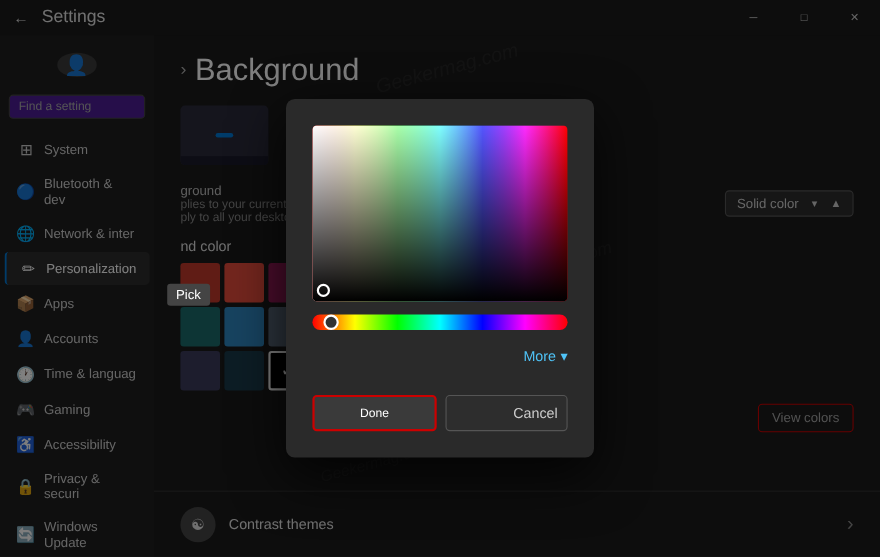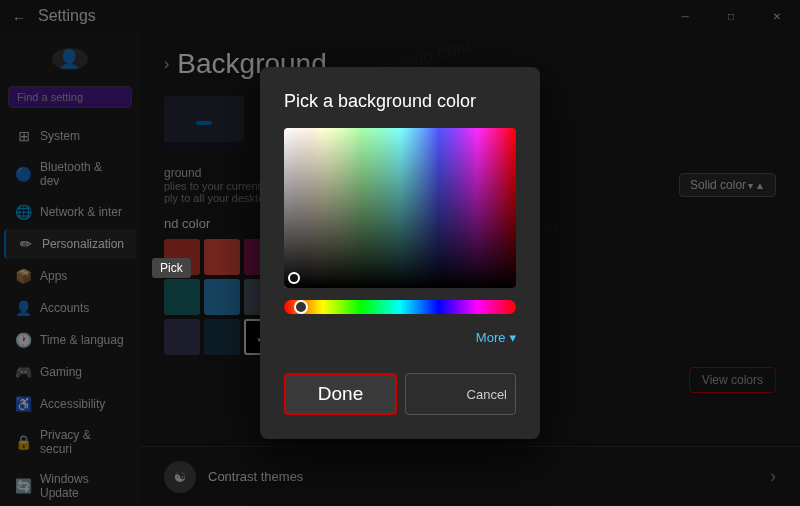--- a/index.html
+++ b/index.html
@@ -162,21 +162,21 @@
     }
     .settings-row {
       display: flex;
       align-items: center;
       justify-content: space-between;
       margin-bottom: 12px;
     }
     .dropdown-btn {
       display: flex;
       align-items: center;
-      gap: 2px;
+      gap: 12px;
       background: #2d2d2d;
       border: 1px solid #555;
       border-radius: 4px;
       padding: 4px 10px;
       font-size: 12px;
       color: #ccc;
       cursor: pointer;
     }
     .color-grid {
       display: grid;
@@ -360,21 +360,21 @@
       display: flex;
       gap: 8px;
       margin-top: 8px;
     }
     .done-btn {
       flex: 1;
       background: #3a3a3a;
       border: 2px solid #c00;
       border-radius: 4px;
       padding: 8px;
-      font-size: 19px;
+      font-size: 11px;
       color: #fff;
       cursor: pointer;
       text-align: center;
     }
     .cancel-btn {
       flex: 1;
       background: #2d2d2d;
       border: 1px solid #555;
       border-radius: 4px;
       padding: 8px;
@@ -531,21 +531,20 @@
       <span class="chevron-right" style="position:static; margin-left:auto;">›</span>
     </div>
   </div>
 </div>
 
 <div class="modal-overlay">
 
   <div class="black-tooltip">Pick</div>
 
   <div class="modal">
-    <div class="modal-title">Pick a background color</div>
 
     <div class="color-picker-area">
       <div class="color-picker-bg"></div>
       <div class="color-picker-white-overlay"></div>
       <div class="color-picker-black-overlay"></div>
       <div class="color-picker-cursor"></div>
     </div>
 
     <div class="hue-slider">
       <div class="hue-thumb"></div>

